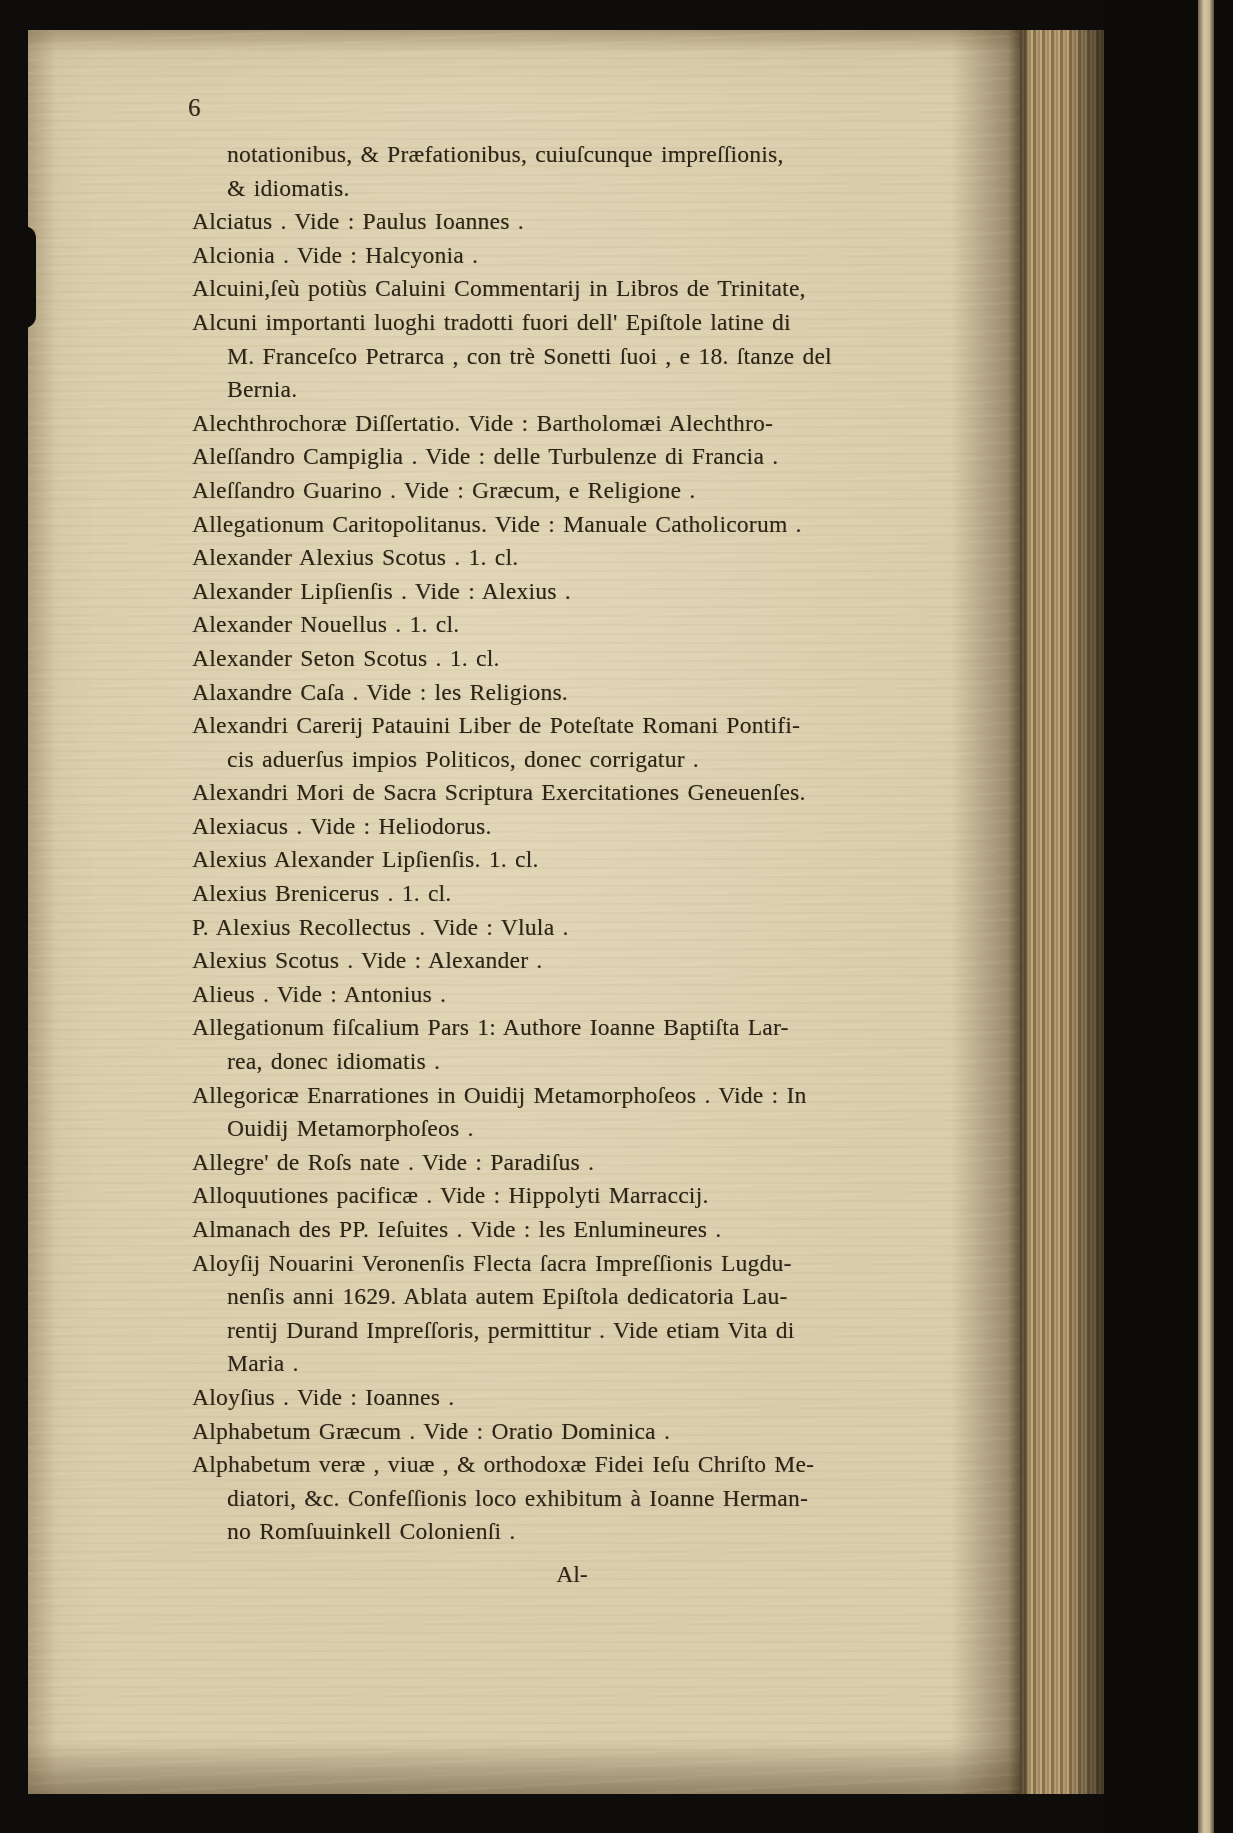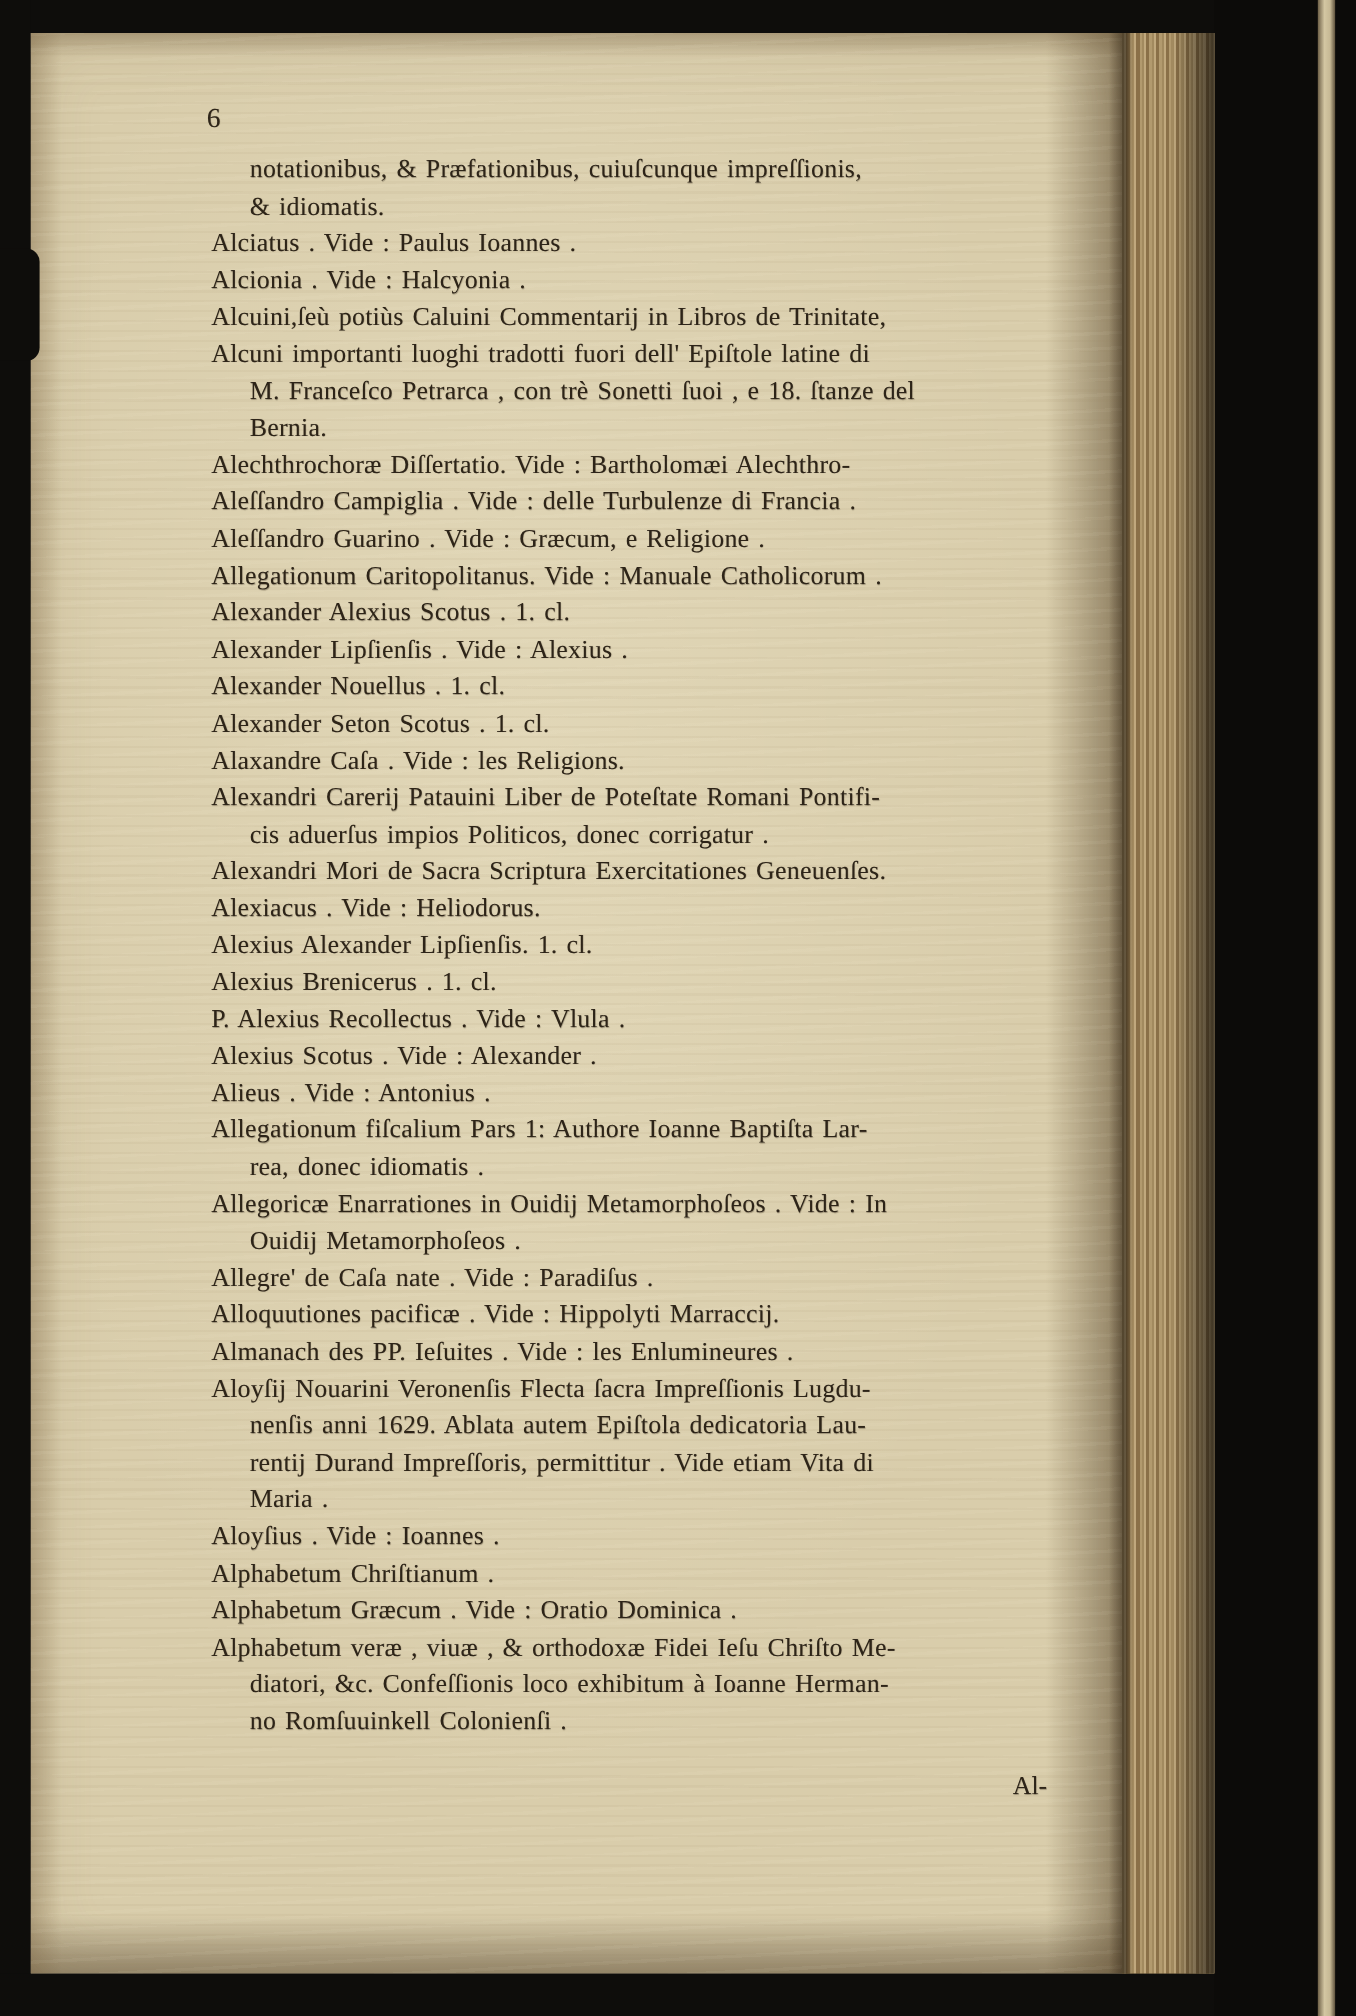--- a/index.html
+++ b/index.html
@@ -42,21 +42,21 @@
     color:#2d2418;
   }
   .line {
     font-size:23.5px; line-height:33.6px;
     white-space:nowrap;
     letter-spacing:0.25px; word-spacing:2px;
     text-shadow:0.4px 0.4px 0.7px rgba(45,35,20,0.35);
   }
   .line.indent { padding-left:35px; }
   .catchword-row {
-    margin-top:28px; text-align:right; padding-right:8px;
+    margin-top:12px; text-align:center; padding-right:8px;
     font-size:23.5px; color:#2d2418;
     text-shadow:0.4px 0.4px 0.7px rgba(45,35,20,0.35);
   }
 
   
   .edge-stack {
     position:absolute; left:1020px; top:30px; width:84px; height:1764px;
     background:
       linear-gradient(90deg, rgba(20,15,8,0.55) 0 3px, rgba(20,15,8,0) 10px, rgba(0,0,0,0) 55%, rgba(10,8,5,0.65) 100%),
       repeating-linear-gradient(90deg, #a28a5f 0 2px, #c0a87d 2px 4px, #8a7048 4px 7px, #b29a6e 7px 9px),
@@ -127,29 +127,28 @@
         <div class="line">Alexiacus . Vide : Heliodorus.</div>
         <div class="line">Alexius Alexander Lipſienſis. 1. cl.</div>
         <div class="line">Alexius Brenicerus . 1. cl.</div>
         <div class="line">P. Alexius Recollectus . Vide : Vlula .</div>
         <div class="line">Alexius Scotus . Vide : Alexander .</div>
         <div class="line">Alieus . Vide : Antonius .</div>
         <div class="line">Allegationum fiſcalium Pars 1: Authore Ioanne Baptiſta Lar-</div>
         <div class="line indent">rea, donec idiomatis .</div>
         <div class="line">Allegoricæ Enarrationes in Ouidij Metamorphoſeos . Vide : In</div>
         <div class="line indent">Ouidij Metamorphoſeos .</div>
-        <div class="line">Allegre' de Caſa nate . Vide : Paradiſus .</div>
+        <div class="line">Allegre' de Roſs nate . Vide : Paradiſus .</div>
         <div class="line">Alloquutiones pacificæ . Vide : Hippolyti Marraccij.</div>
         <div class="line">Almanach des PP. Ieſuites . Vide : les Enlumineures .</div>
         <div class="line">Aloyſij Nouarini Veronenſis Flecta ſacra Impreſſionis Lugdu-</div>
         <div class="line indent">nenſis anni 1629. Ablata autem Epiſtola dedicatoria Lau-</div>
         <div class="line indent">rentij Durand Impreſſoris, permittitur . Vide etiam Vita di</div>
         <div class="line indent">Maria .</div>
         <div class="line">Aloyſius . Vide : Ioannes .</div>
-        <div class="line">Alphabetum Chriſtianum .</div>
         <div class="line">Alphabetum Græcum . Vide : Oratio Dominica .</div>
         <div class="line">Alphabetum veræ , viuæ , &amp; orthodoxæ Fidei Ieſu Chriſto Me-</div>
         <div class="line indent">diatori, &amp;c. Confeſſionis loco exhibitum à Ioanne Herman-</div>
         <div class="line indent">no Romſuuinkell Colonienſi .</div>
         <div class="catchword-row">Al-</div>
       </div>
   </div>
 
   <div class="binding-shadow"></div>
   <div class="edge-stack"></div>

